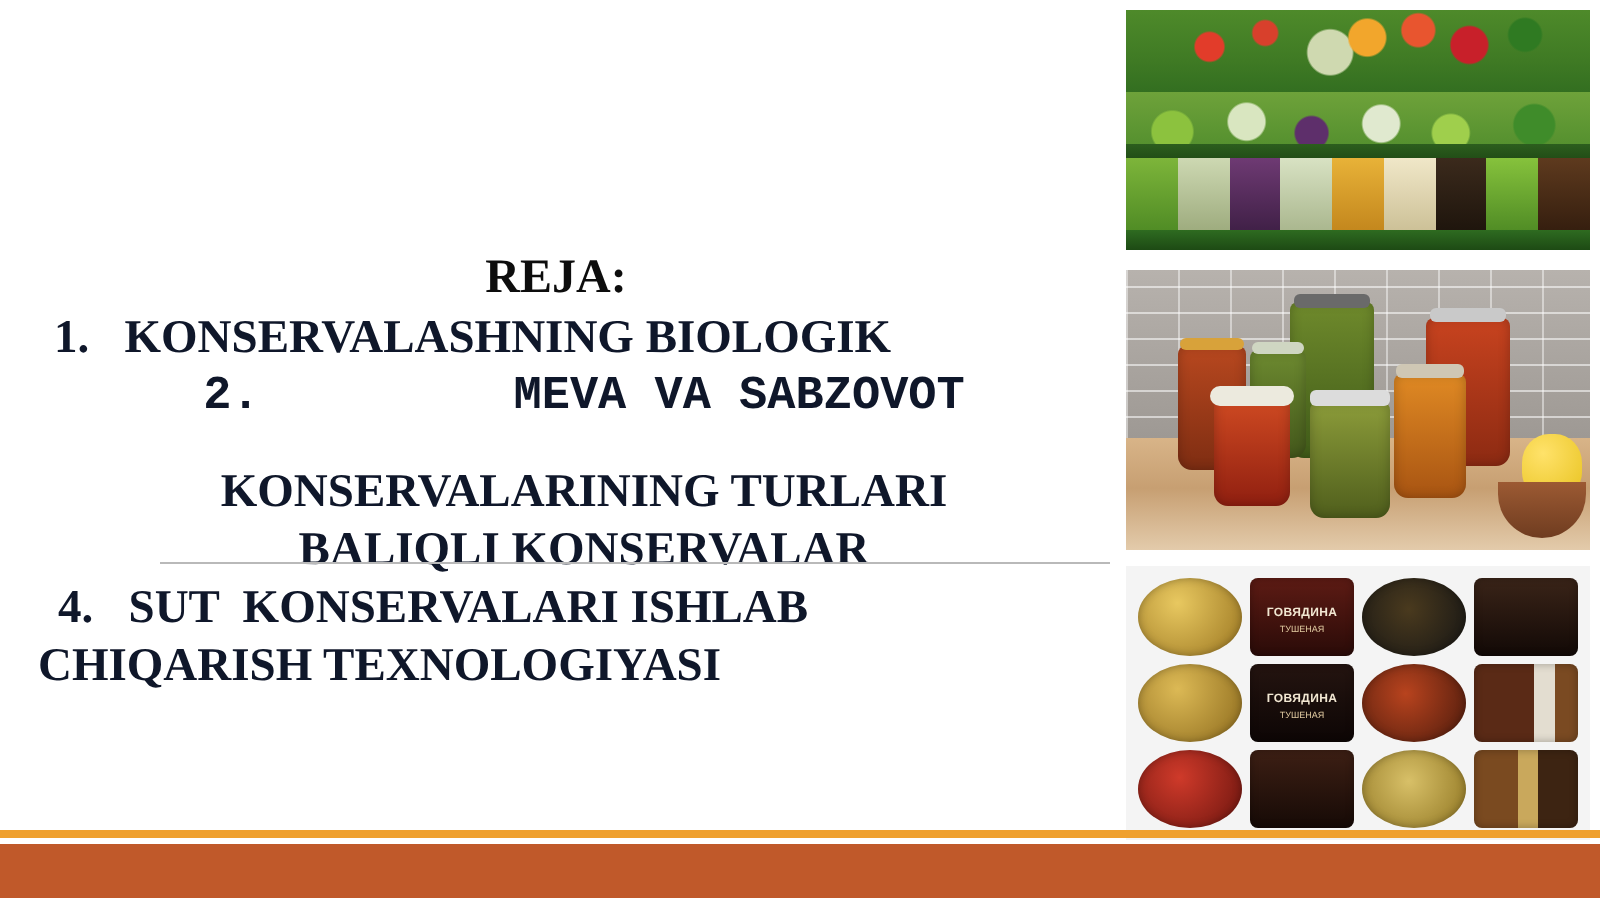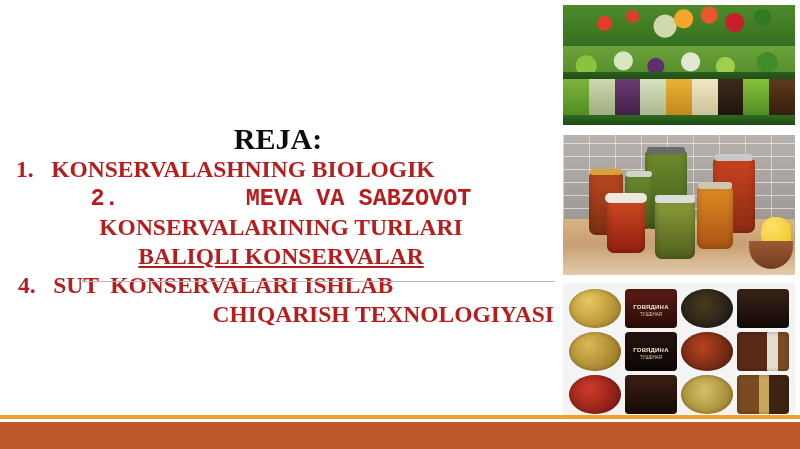--- a/index.html
+++ b/index.html
@@ -46,47 +46,47 @@
   }
 
   .reja-label {
     position: absolute;
     left: 28px;
     top: 124px;
     width: 500px;
     text-align: center;
     color: #0d0d0d;
     font-weight: bold;
-    font-size: 30px;
+    font-size: 24px;
     line-height: 30px;
   }
 
   .plan-list {
     position: absolute;
-    left: 8px;
+    left: 19px;
     top: 155px;
     width: 546px;
-    color: #b91c1c;
+    color: #0f172a;
     font-weight: bold;
     font-size: 23.5px;
     line-height: 29px;
     text-align: center;
   }
   .plan-line {
     display: block;
     white-space: pre;
   }
   .plan-line.l1 { text-align: left; padding-left: 8px; }
   .plan-line.l2 { text-align: center; }
   .plan-line.l3 { text-align: center; font-family: Liberation Mono, monospace; }
-  .plan-line.l4 { text-align: center; }
+  .plan-line.l4 { text-align: center; margin-top: 19px; }
   .plan-line.l5 { text-align: center; }
-  .plan-line.l6 { text-align: center; text-decoration: underline; }
+  .plan-line.l6 { text-align: center; }
   .plan-line.l7 { text-align: left; padding-left: 10px; }
-  .plan-line.l8 { text-align: right; }
+  .plan-line.l8 { text-align: left; }
 
   .divider {
     position: absolute;
     left: 80px;
     top: 281px;
     width: 475px;
     height: 1px;
     background: #b9b9b9;
   }
 

